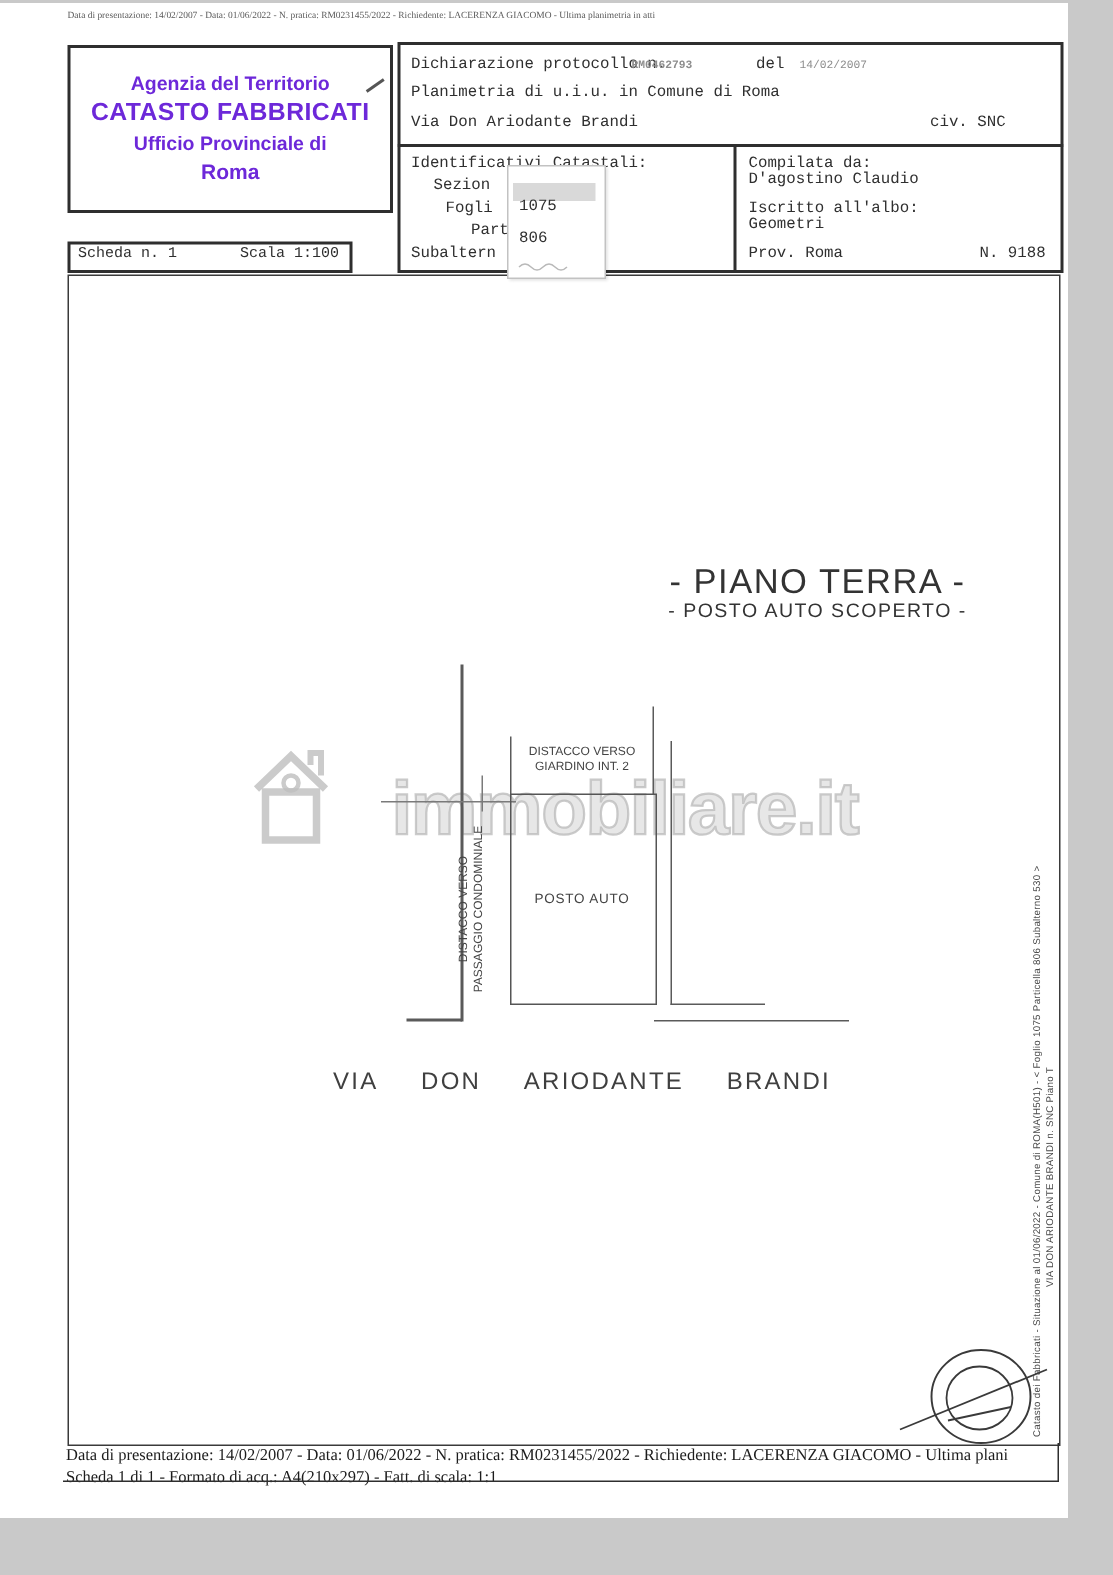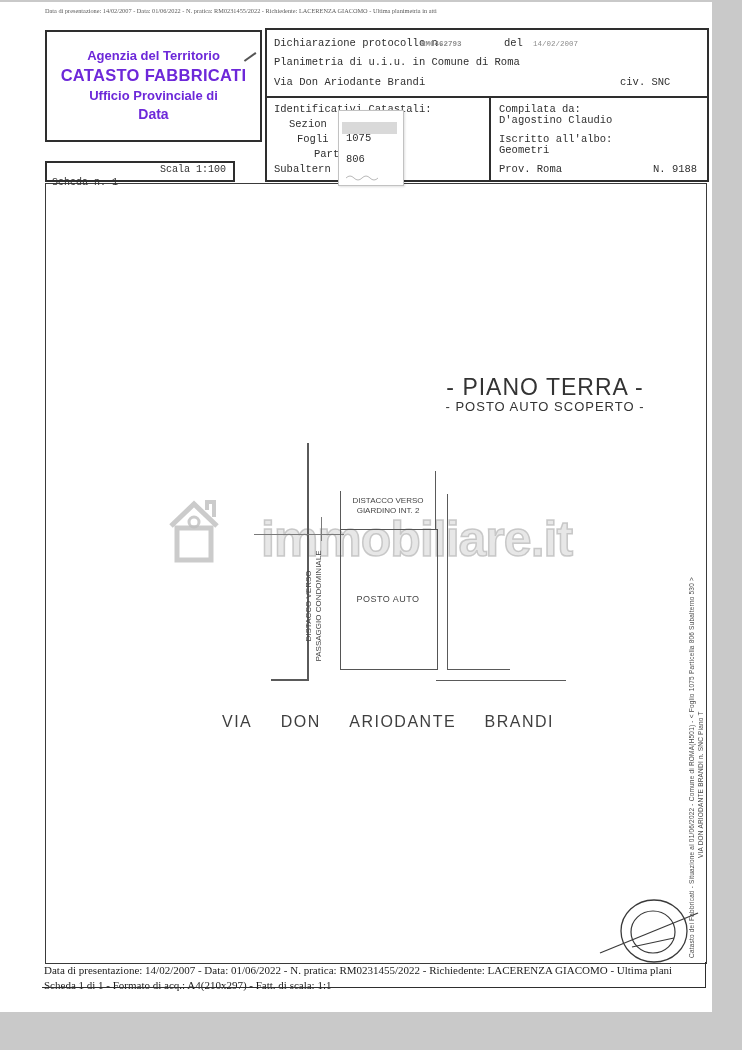--- a/index.html
+++ b/index.html
@@ -72,21 +72,21 @@
 
 <div id="shot">
   <div id="paper" class="abs"></div>
 
   <div id="micro" class="abs">Data di presentazione: 14/02/2007 - Data: 01/06/2022 - N. pratica: RM0231455/2022 - Richiedente: LACERENZA GIACOMO - Ultima planimetria in atti</div>
 
   <div id="agency" class="abs box">
     <div class="l1">Agenzia del Territorio</div>
     <div class="l2">CATASTO FABBRICATI</div>
     <div class="l3">Ufficio Provinciale di</div>
-    <div class="l4">Data</div>
+    <div class="l4">Roma</div>
   </div>
   <div id="penmark" class="abs"></div>
 
   <div id="decl" class="abs box">
     <span class="abs mono" style="left:7px;top:7px;">Dichiarazione protocollo n.</span>
     <span class="abs mono faint" style="left:154px;top:10px;font-weight:bold;">RM0462793</span>
     <span class="abs mono" style="left:237px;top:7px;">del</span>
     <span class="abs mono faint" style="left:266px;top:10px;">14/02/2007</span>
     <span class="abs mono" style="left:7px;top:26px;">Planimetria di u.i.u. in Comune di Roma</span>
     <span class="abs mono" style="left:7px;top:46px;">Via Don Ariodante Brandi</span>
@@ -112,21 +112,21 @@
   <div id="overlay" class="abs">
     <div class="hl"></div>
     <span class="v1 mono">1075</span>
     <span class="v2 mono">806</span>
     <svg width="36" height="8">
       <path d="M1,4 q4,-4 8,0 q4,4 8,0 q4,-4 8,0 q4,4 8,0" stroke="#b9b9b9" stroke-width="1" fill="none"></path>
     </svg>
   </div>
 
   <div id="scheda" class="abs box">
-    <span class="abs mono" style="left:5px;top:14px;font-size:10px;">Scheda n. 1</span>
+    <span class="abs mono" style="left:5px;top:1px;font-size:10px;">Scheda n. 1</span>
     <span class="abs mono" style="left:113px;top:1px;font-size:10px;">Scala 1:100</span>
   </div>
 
   <div id="frame" class="abs"></div>
 
   <div id="title1" class="abs ptitle">- PIANO TERRA -</div>
   <div id="title2" class="abs ptitle">- POSTO AUTO SCOPERTO -</div>
 
   <div id="wm" class="abs">
     <svg width="62" height="72" viewBox="0 0 62 72">

